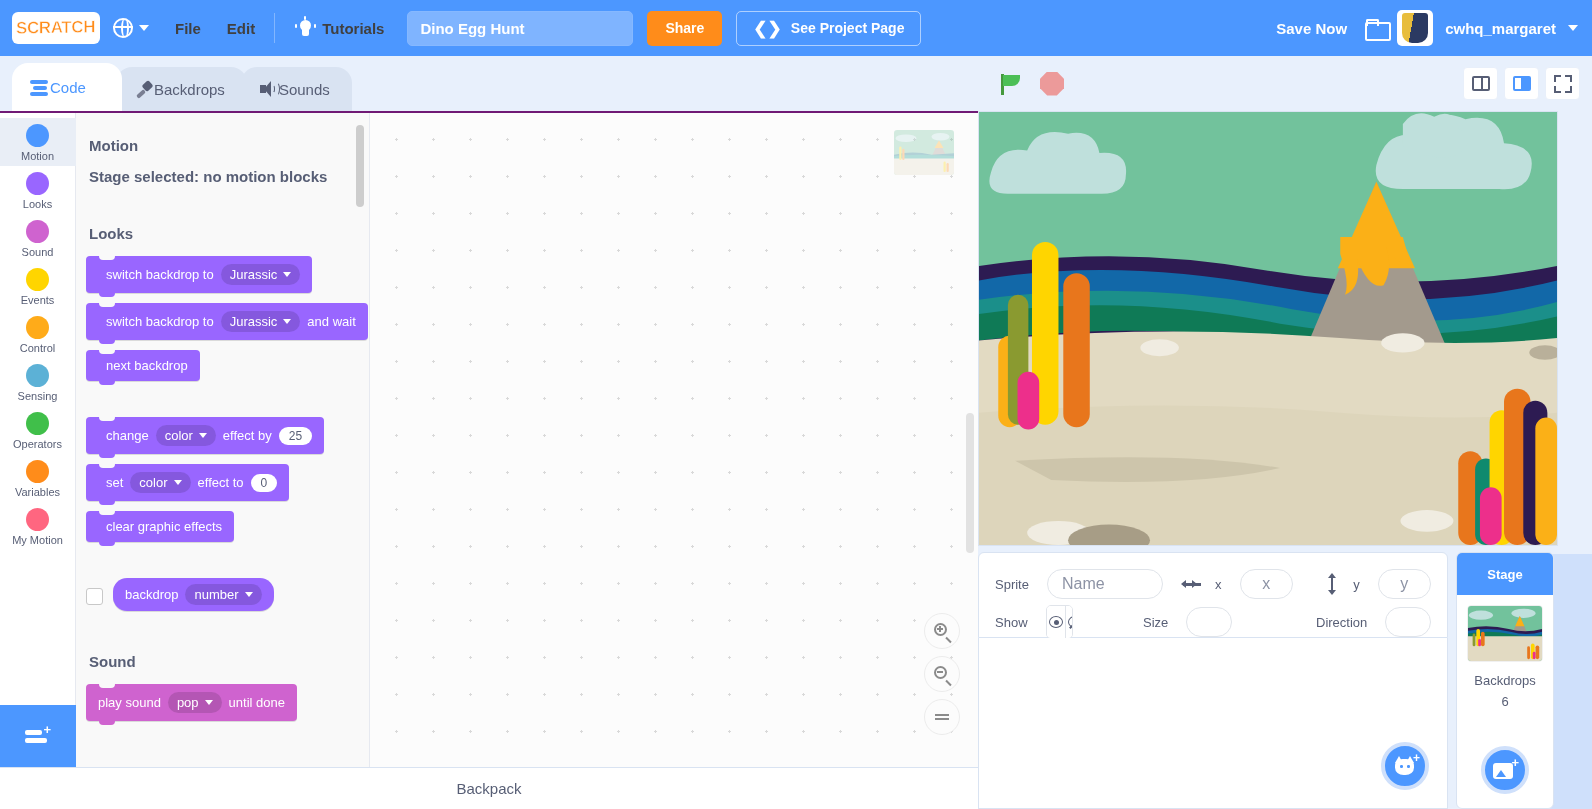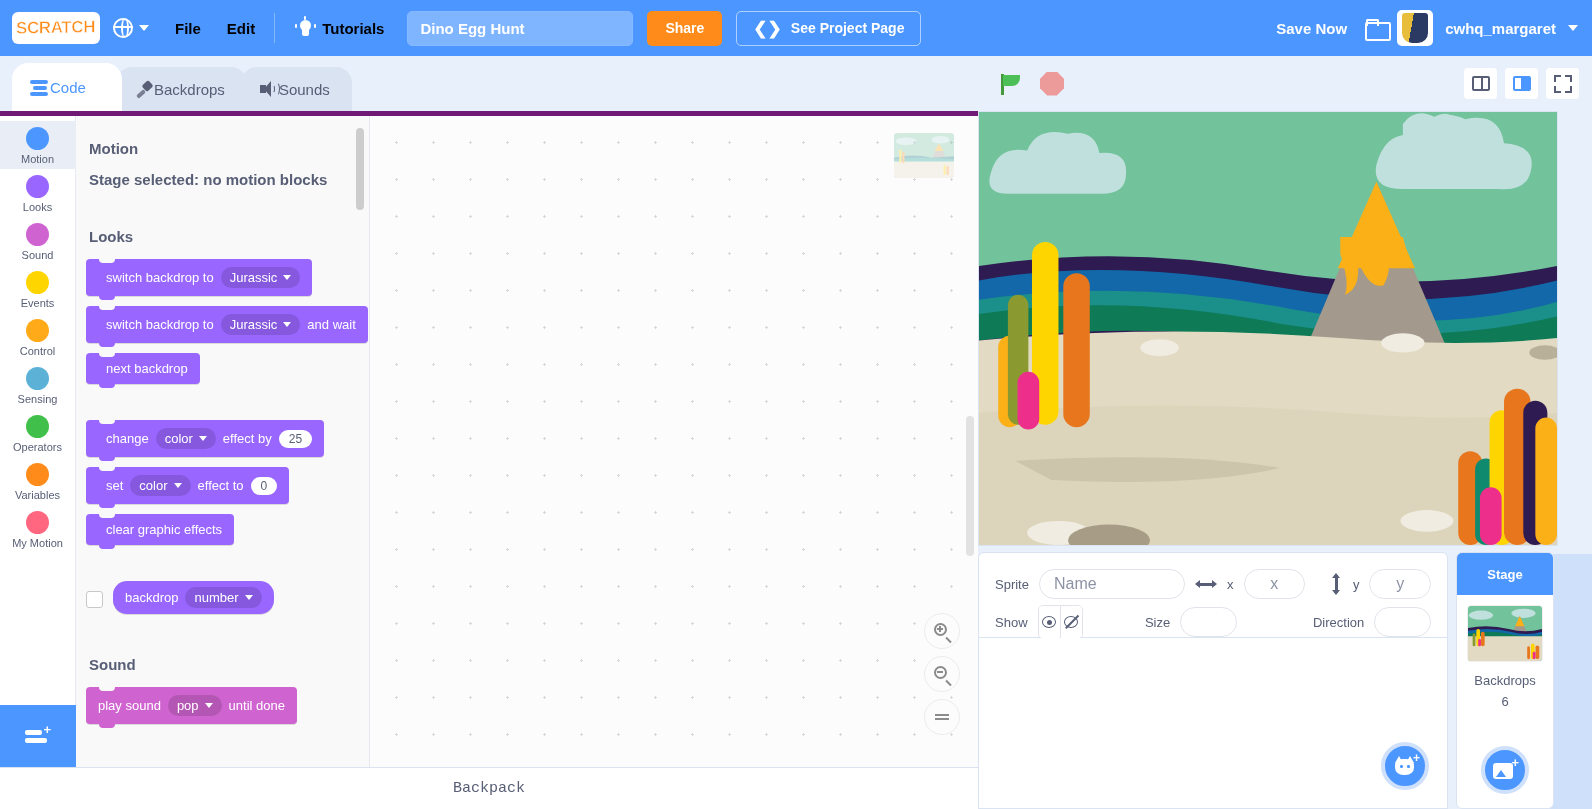--- a/index.html
+++ b/index.html
@@ -37,21 +37,21 @@
   .mb-divider {
     width: 1px; height: 30px;
     background: rgba(255,255,255,0.30);
     margin: 0 6px;
   }
   .mb-item {
     display: flex; align-items: center; gap: 6px;
     height: 100%;
     padding: 0 13px;
     font-size: 15px; font-weight: bold;
-    color: #000000; cursor: pointer;
+    color: #404040; cursor: pointer;
     white-space: nowrap;
   }
   .globe {
     width: 20px; height: 20px;
     border: 2px solid #fff; border-radius: 50%;
     position: relative;
   }
   .globe::before {
     content: ""; position: absolute;
     left: -2px; top: 6px; width: 20px; height: 2px; background: #fff;
@@ -229,21 +229,21 @@
   .lb-full i:nth-child(3){ left:0;  bottom:0;border-right:none; border-top:none;}
   .lb-full i:nth-child(4){ right:0; bottom:0;border-left:none;  border-top:none;}
 
   
   .body-wrap { display: flex; height: 698px; width: 100%; }
 
   
   .editor {
     width: 978px; height: 698px; background: #fff;
     display: flex; flex-direction: column; position: relative;
-    border-top: 5px solid #701a75;
+    border-top: 2px solid #701a75;
   }
   .editor-main { display: flex; height: 656px; position: relative; }
 
   .categories {
     width: 76px; background: #fff; border-right: 1px solid #e6e9f0;
     display: flex; flex-direction: column; align-items: center;
     padding-top: 5px; position: relative;
   }
   .cat {
     width: 76px; padding: 6px 0 4px;
@@ -365,21 +365,21 @@
   .eq i { display: block; width: 14px; height: 2px; background: #8b8b8b; margin: 2px 0; }
   .canvas-vscroll {
     position: absolute; right: 4px; top: 300px; width: 8px; height: 140px;
     background: #e2e2e2; border-radius: 4px;
   }
 
   .backpack {
     height: 42px; background: #fff;
     border-top: 1px solid #d9e3f2;
     display: flex; align-items: center; justify-content: center;
-    font-size: 15px; color: #575e75; cursor: pointer; font-family: Liberation Mono, monospace;
+    font-size: 15px; color: #575e75; cursor: pointer;
   }
 
   
   .stagecol {
     width: 614px; height: 698px;
     background: #e8f0fc;
     display: flex; flex-direction: column;
     position: relative;
   }
   .stage {
@@ -391,21 +391,21 @@
   }
   .lower { display: flex; flex: 1; }
   .sprite-area { width: 470px; display: flex; flex-direction: column; padding: 6px 0 0 0; }
   .sprite-info {
     background: #fff;
     border: 1px solid #d9e3f2;
     border-radius: 6px 6px 0 0;
     height: 86px;
     padding: 12px 16px;
   }
-  .si-row { display: flex; align-items: center; gap: 10px; height: 38px; }
+  .si-row { display: flex; align-items: center; gap: 18px; height: 38px; }
   .si-lbl { font-size: 13px; color: #575e75; }
   .si-input {
     background: #fff; border: 1px solid #e0e4ea; border-radius: 16px;
     height: 30px; display: flex; align-items: center; padding: 0 14px;
     font-size: 16px; color: #8d93a5;
   }
   .si-input.name { width: 148px; }
   .si-input.xy   { width: 62px; justify-content: center; }
   .si-input.blank{ width: 78px; }
   .arrow-h { position: relative; width: 22px; height: 14px; }

